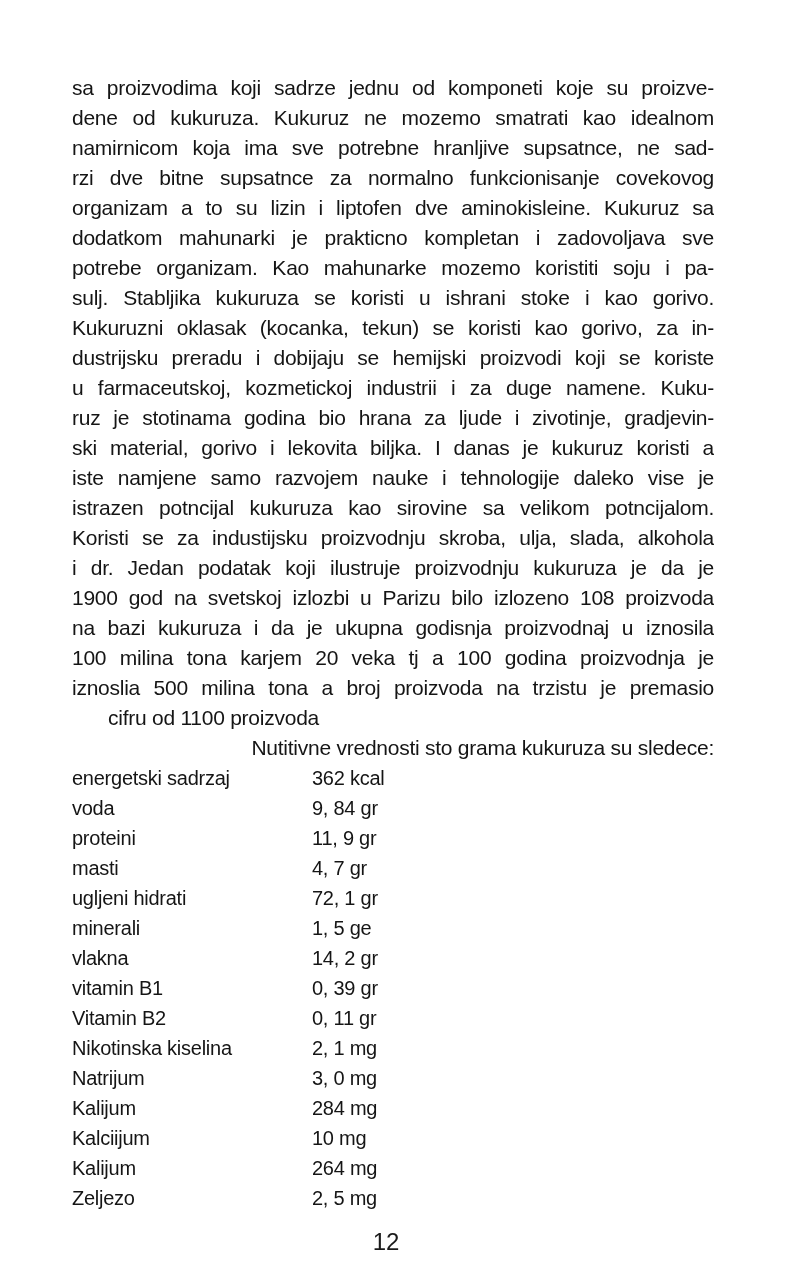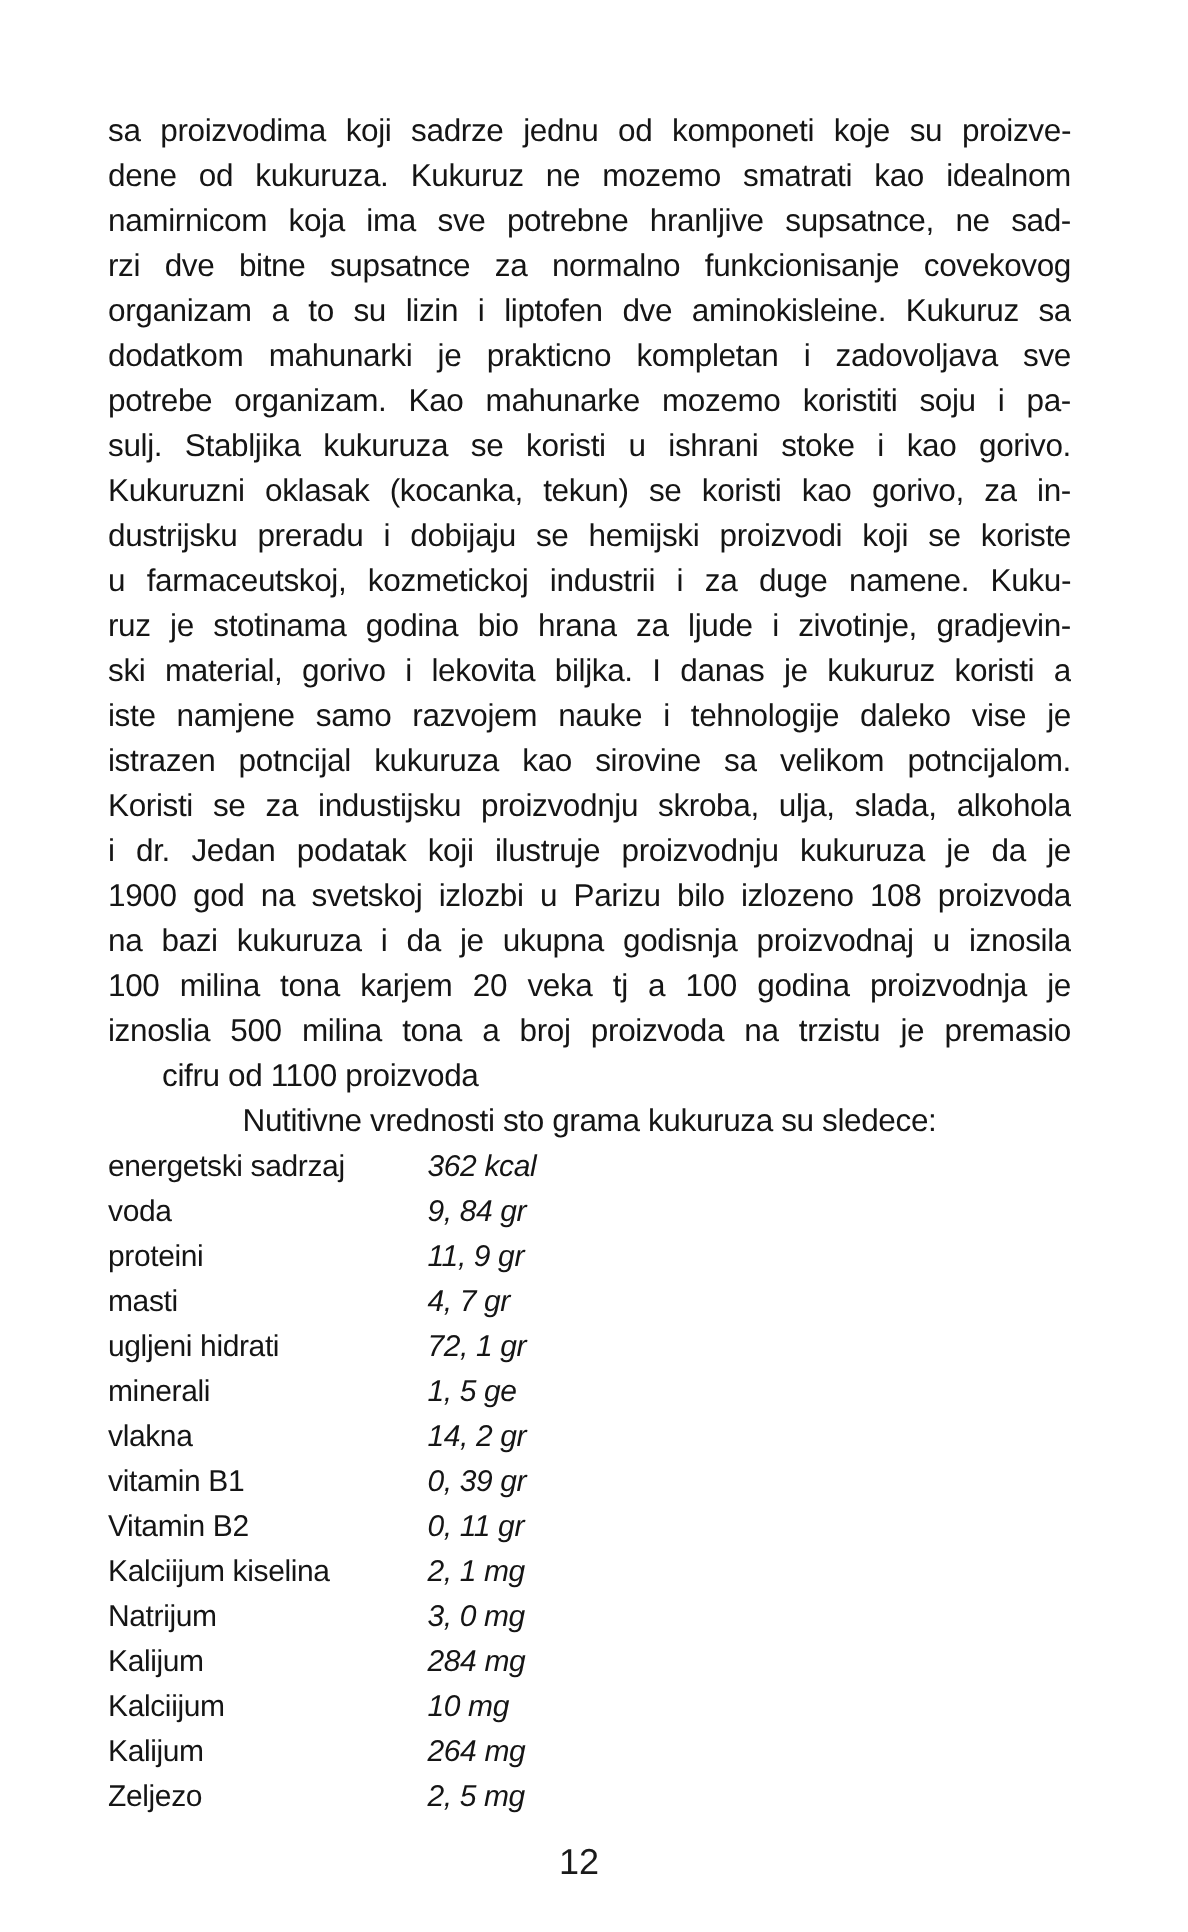--- a/index.html
+++ b/index.html
@@ -36,39 +36,38 @@
     text-align: left;
     text-align-last: left;
     margin-left: 36px;
   }
   .nutrition-heading {
     font-size: 21px;
     line-height: 30px;
     letter-spacing: -0.25px;
     height: 30px;
     overflow: hidden;
-    text-align: center;
+    text-align: right;
   }
   .nutrow {
     position: relative;
     height: 30px;
     font-size: 20px;
     line-height: 30px;
     letter-spacing: -0.25px;
   }
   .nutlabel {
     position: absolute;
     left: 0;
     white-space: nowrap;
   }
   .nutvalue {
     position: absolute;
-    left: 213px;
+    left: 240px;
     white-space: nowrap;
-    font-style: italic;
   }
   .page-number {
     position: absolute;
     top: 1227px;
     left: 0;
     width: 772px;
     text-align: center;
     font-family: Liberation Sans, sans-serif;
     font-size: 24px;
     line-height: 30px;
@@ -136,21 +135,21 @@
     </div>
     <div class="nutrow">
       <span class="nutlabel">vitamin B1</span>
       <span class="nutvalue">0, 39 gr</span>
     </div>
     <div class="nutrow">
       <span class="nutlabel">Vitamin B2</span>
       <span class="nutvalue">0, 11 gr</span>
     </div>
     <div class="nutrow">
-      <span class="nutlabel">Kalciijum kiselina</span>
+      <span class="nutlabel">Nikotinska kiselina</span>
       <span class="nutvalue">2, 1 mg</span>
     </div>
     <div class="nutrow">
       <span class="nutlabel">Natrijum</span>
       <span class="nutvalue">3, 0 mg</span>
     </div>
     <div class="nutrow">
       <span class="nutlabel">Kalijum</span>
       <span class="nutvalue">284 mg</span>
     </div>

